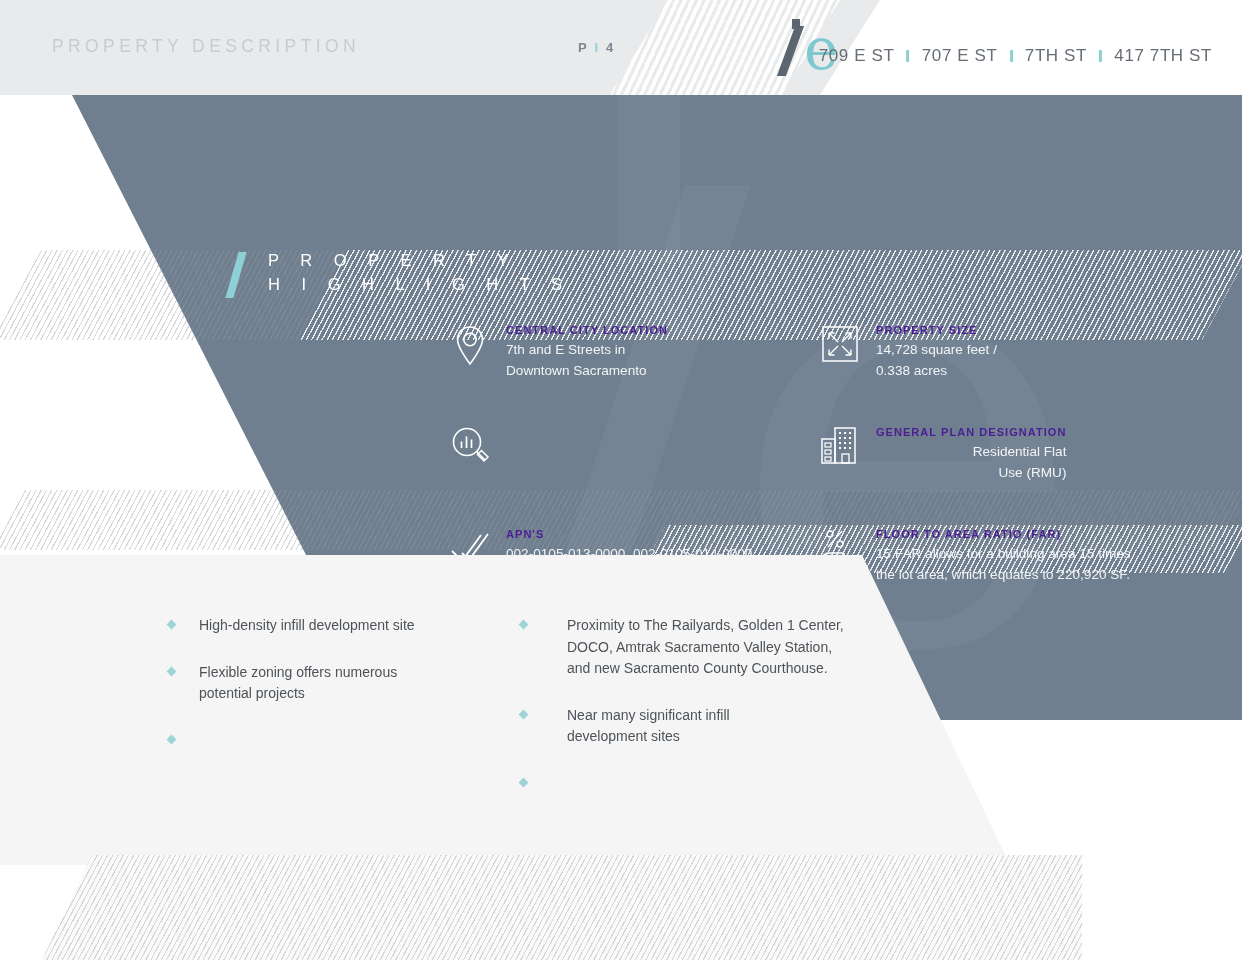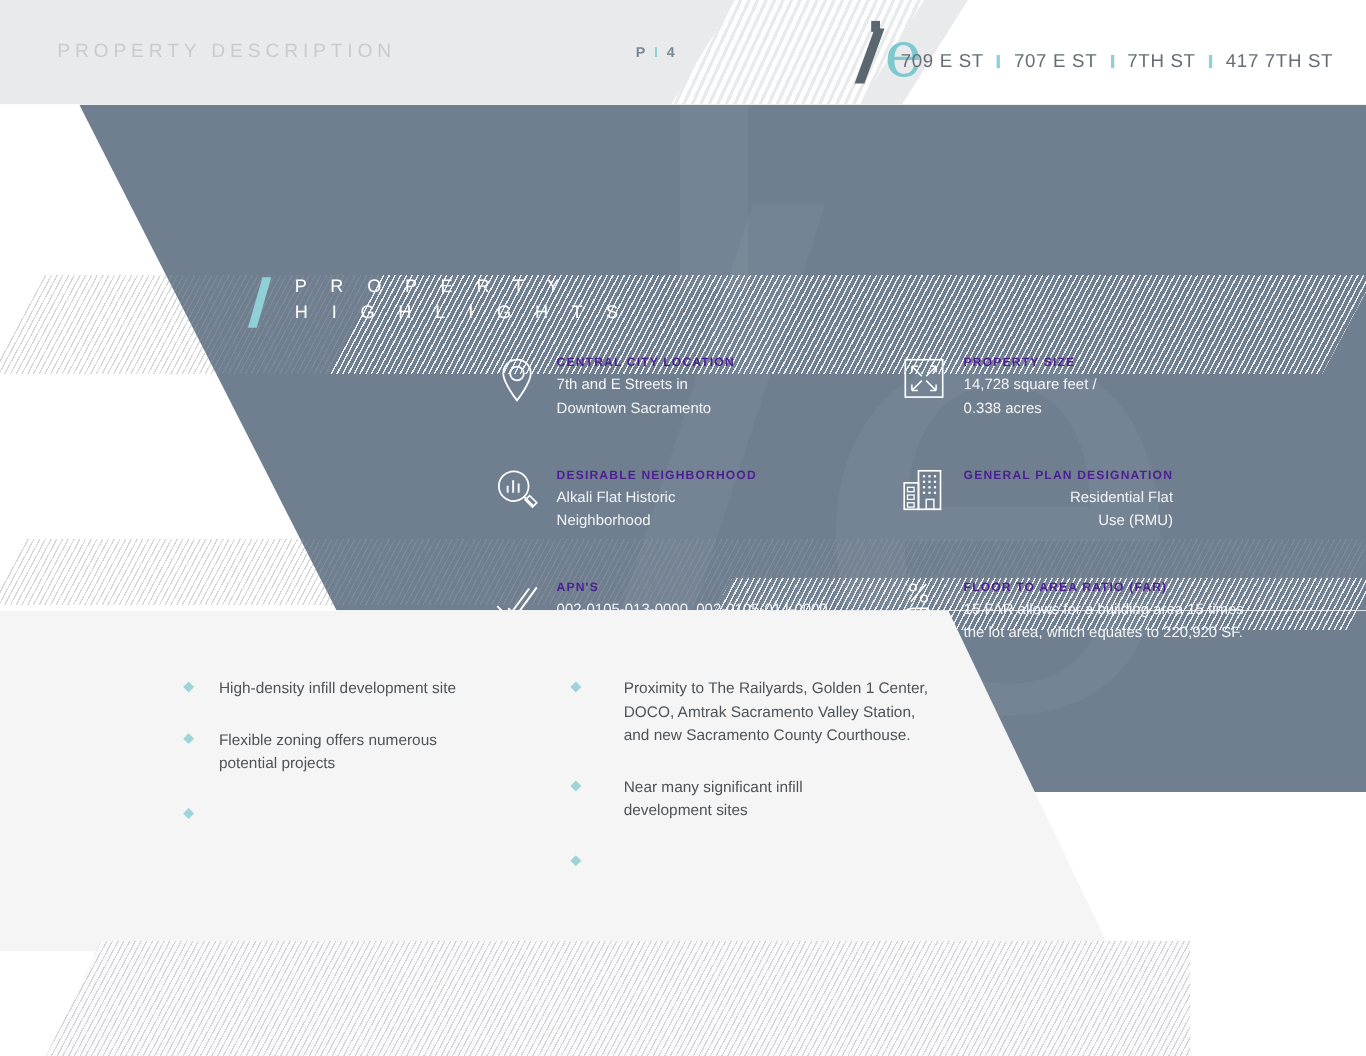--- a/index.html
+++ b/index.html
@@ -262,25 +262,20 @@
     <div class="hi hi-nbr">
       <div class="ico">
         <svg width="46" height="46" viewBox="0 0 46 46">
           <circle cx="19" cy="17" r="13.5" fill="none" stroke="#ffffff" stroke-width="1.6"></circle>
           <line x1="13.5" y1="23" x2="13.5" y2="16.5" stroke="#ffffff" stroke-width="1.7"></line>
           <line x1="18.5" y1="23" x2="18.5" y2="11.5" stroke="#ffffff" stroke-width="1.7"></line>
           <line x1="23.5" y1="23" x2="23.5" y2="14.5" stroke="#ffffff" stroke-width="1.7"></line>
           <path d="M28.6 26.6 L37 35" fill="none" stroke="#ffffff" stroke-width="1.6"></path>
           <path d="M29.5 29.5 L33.5 25.5 L40 32 L36 36 Z" fill="none" stroke="#ffffff" stroke-width="1.5"></path>
         </svg>
-      </div>
-      <div class="txt">
-        <div class="hd">DESIRABLE NEIGHBORHOOD</div>
-        <div class="bd">Alkali Flat Historic</div>
-        <div class="bd">Neighborhood</div>
       </div>
     </div>
 
     <div class="hi hi-apn">
       <div class="ico">
         <svg width="46" height="46" viewBox="0 0 46 46">
           <path d="M4 24 L14 34 L33 8" fill="none" stroke="#ffffff" stroke-width="1.8"></path>
           <path d="M14 26 L21 33 L40 7" fill="none" stroke="#ffffff" stroke-width="1.8"></path>
         </svg>
       </div>

